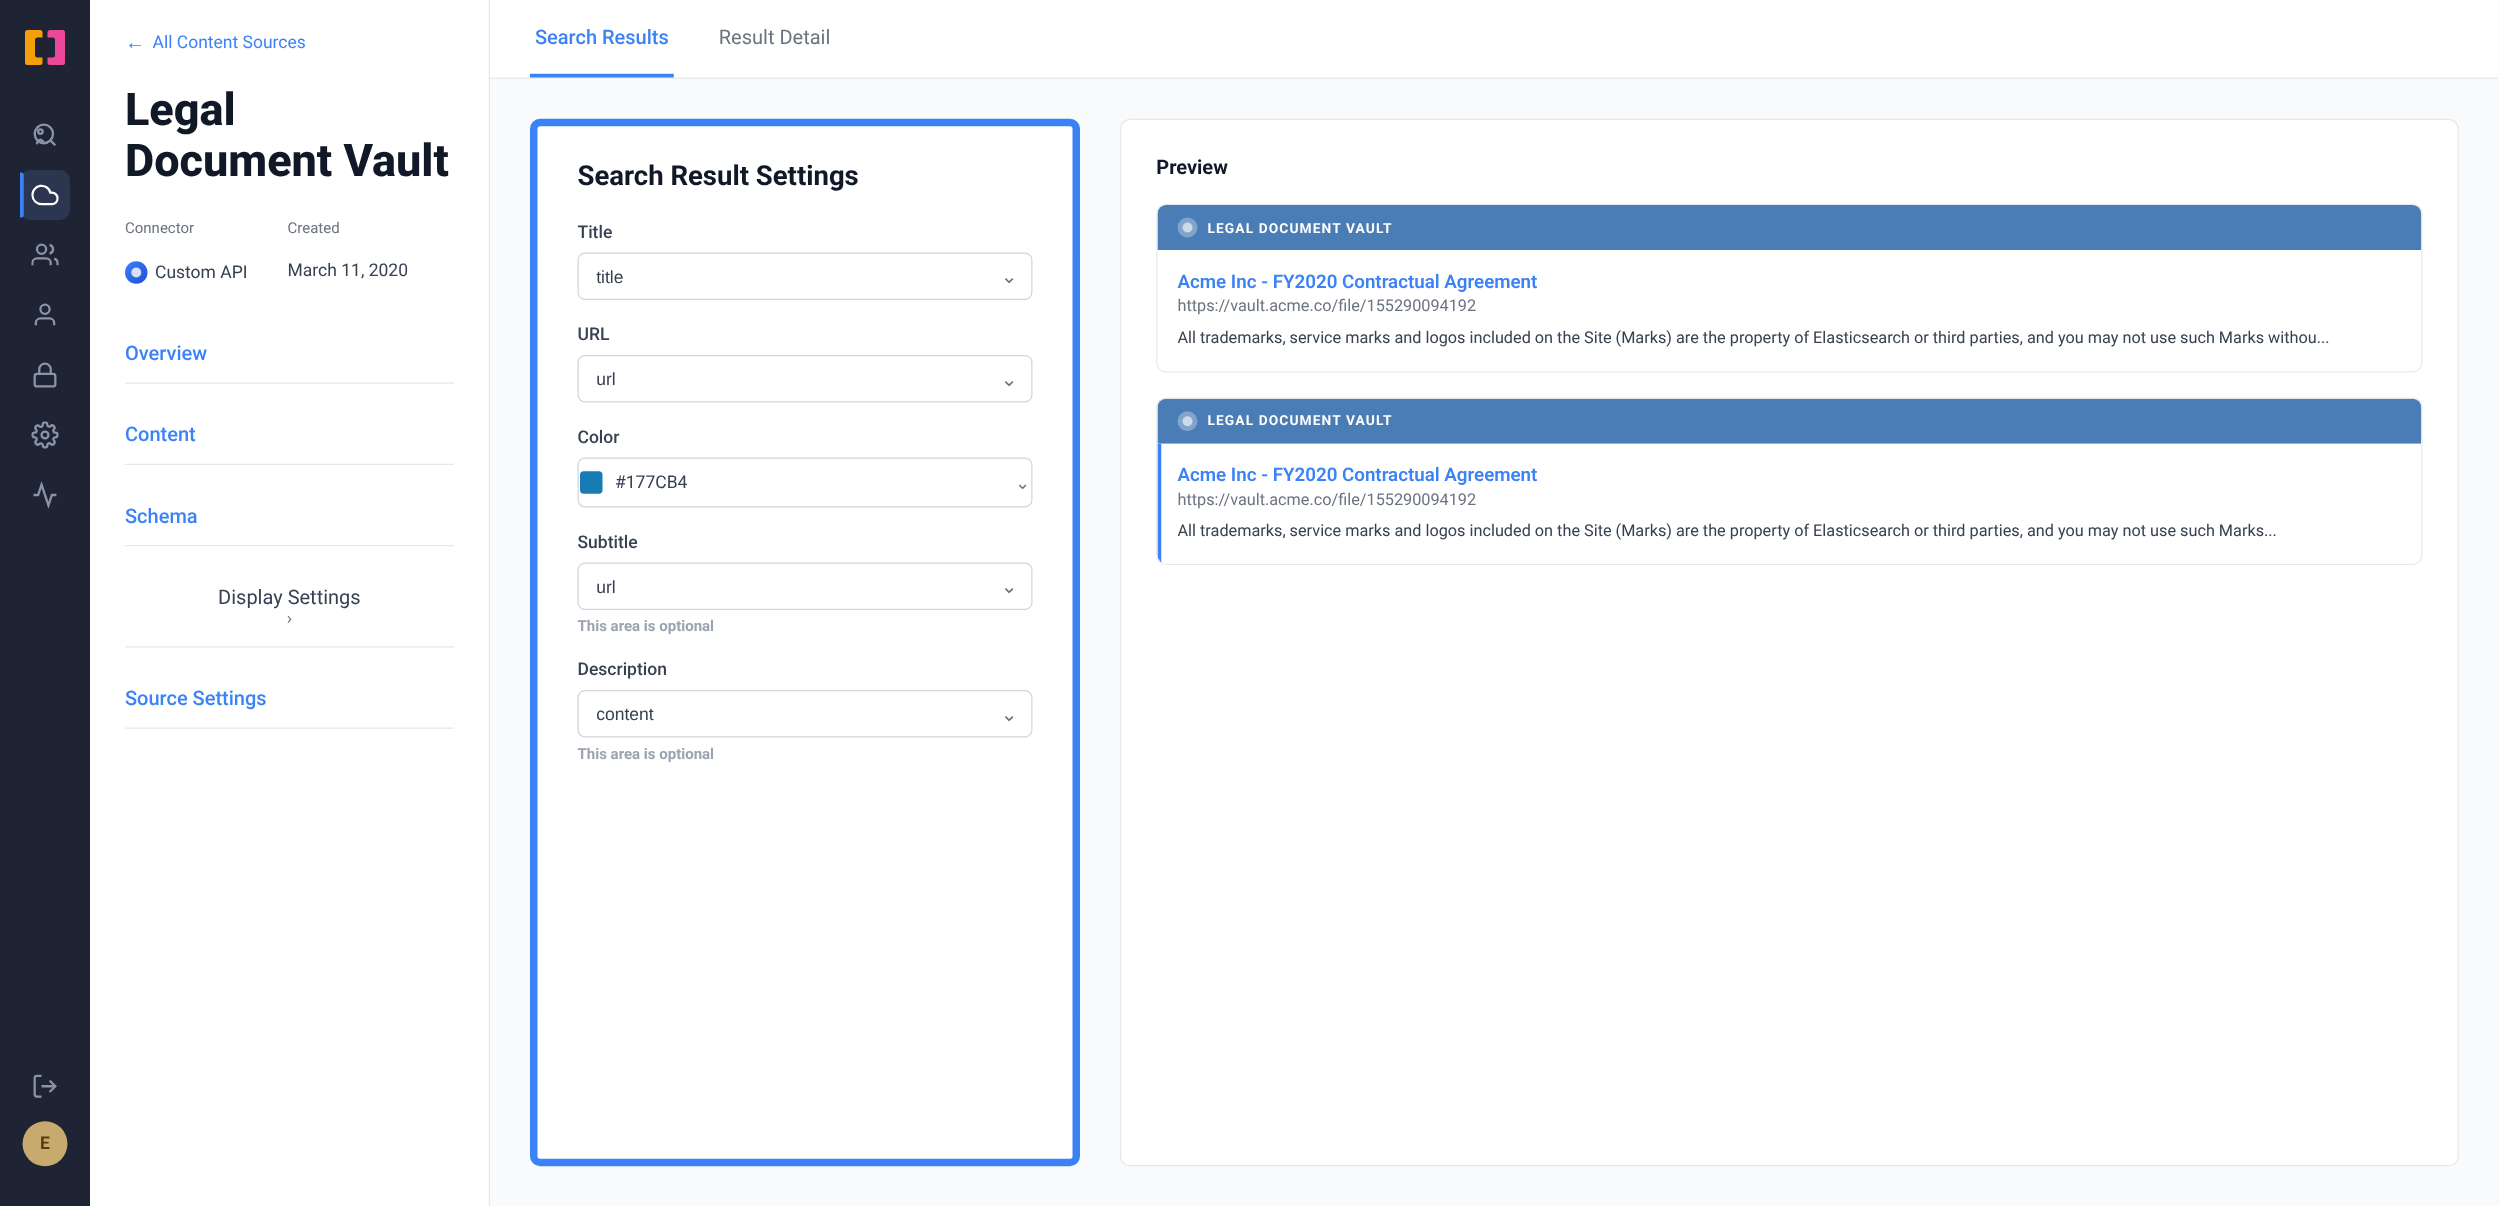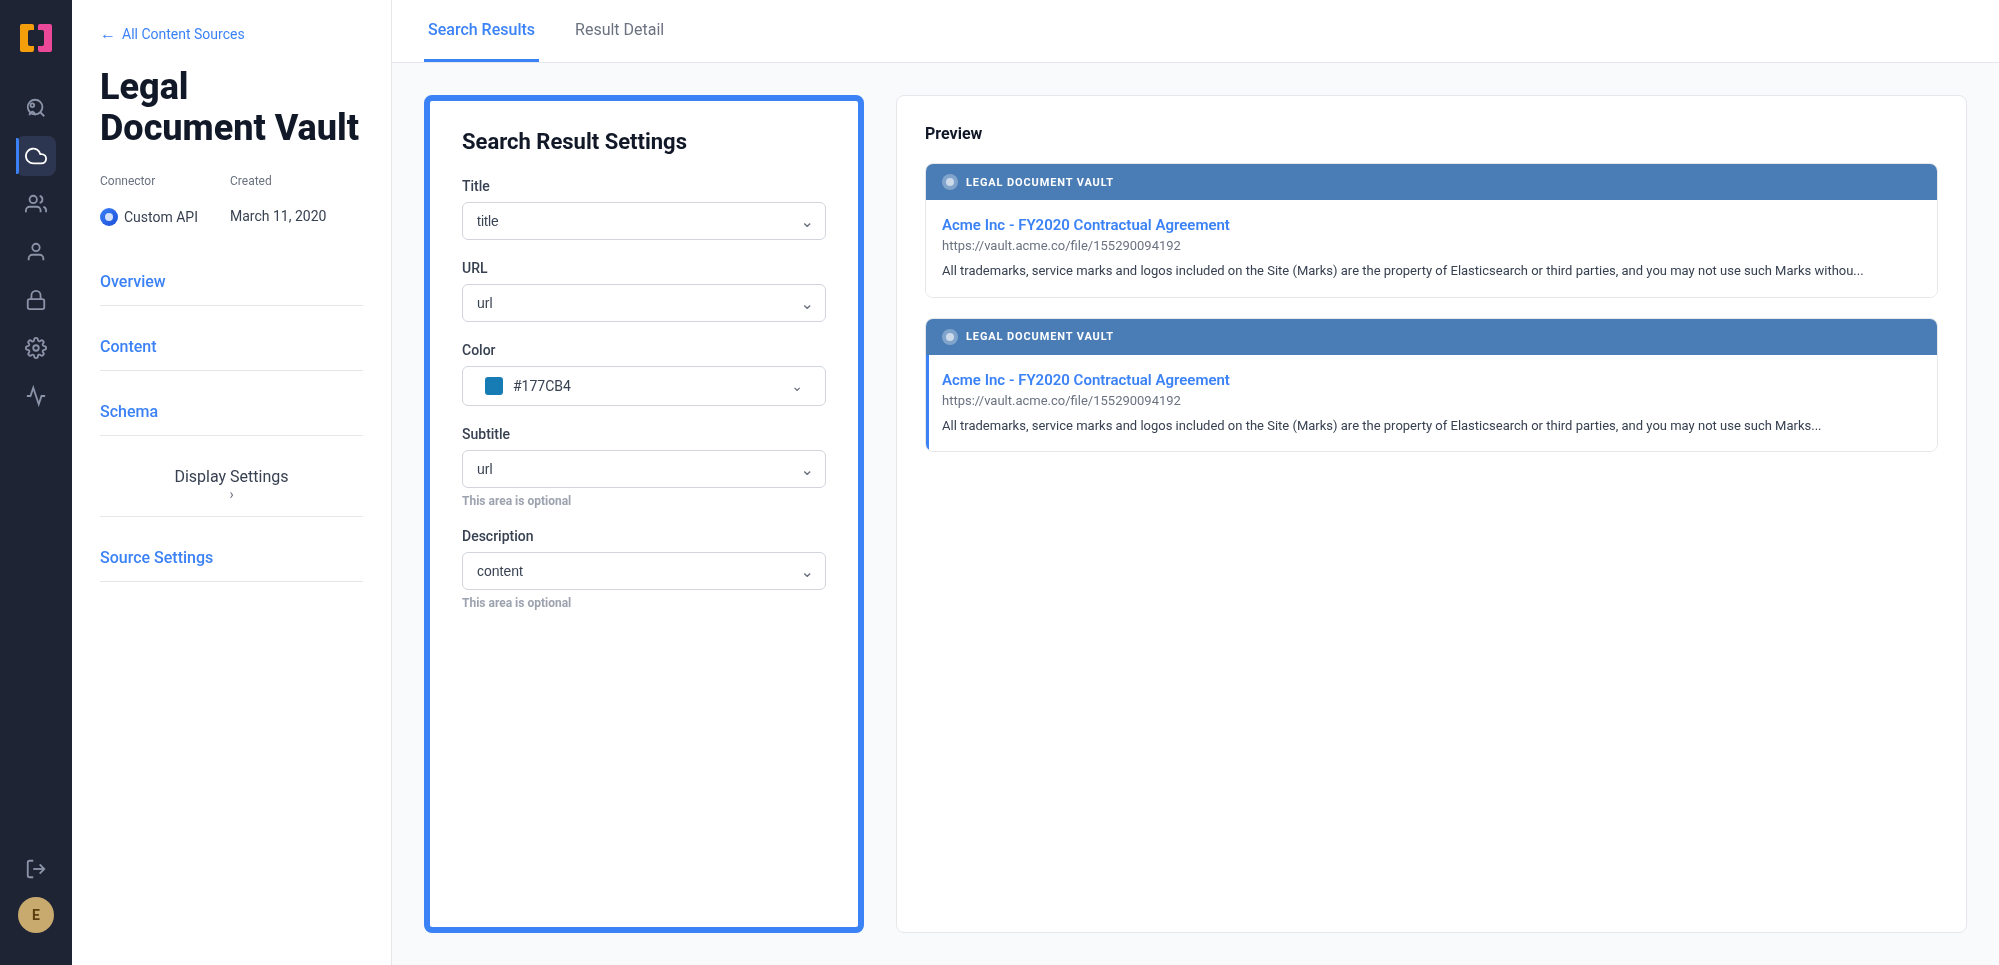--- a/index.html
+++ b/index.html
@@ -270,21 +270,21 @@
       position: absolute;
       right: 12px;
       top: 50%;
       transform: translateY(-50%);
       color: #6b7280;
       pointer-events: none;
     }
 
     .color-select-display {
       width: 100%;
-      padding: 10px 22px;
+      padding: 10px 1px;
       border: 1px solid #d1d5db;
       border-radius: 6px;
       font-size: 14px;
       color: #374151;
       background: #fff;
       cursor: pointer;
       display: flex;
       align-items: center;
       gap: 10px;
     }

